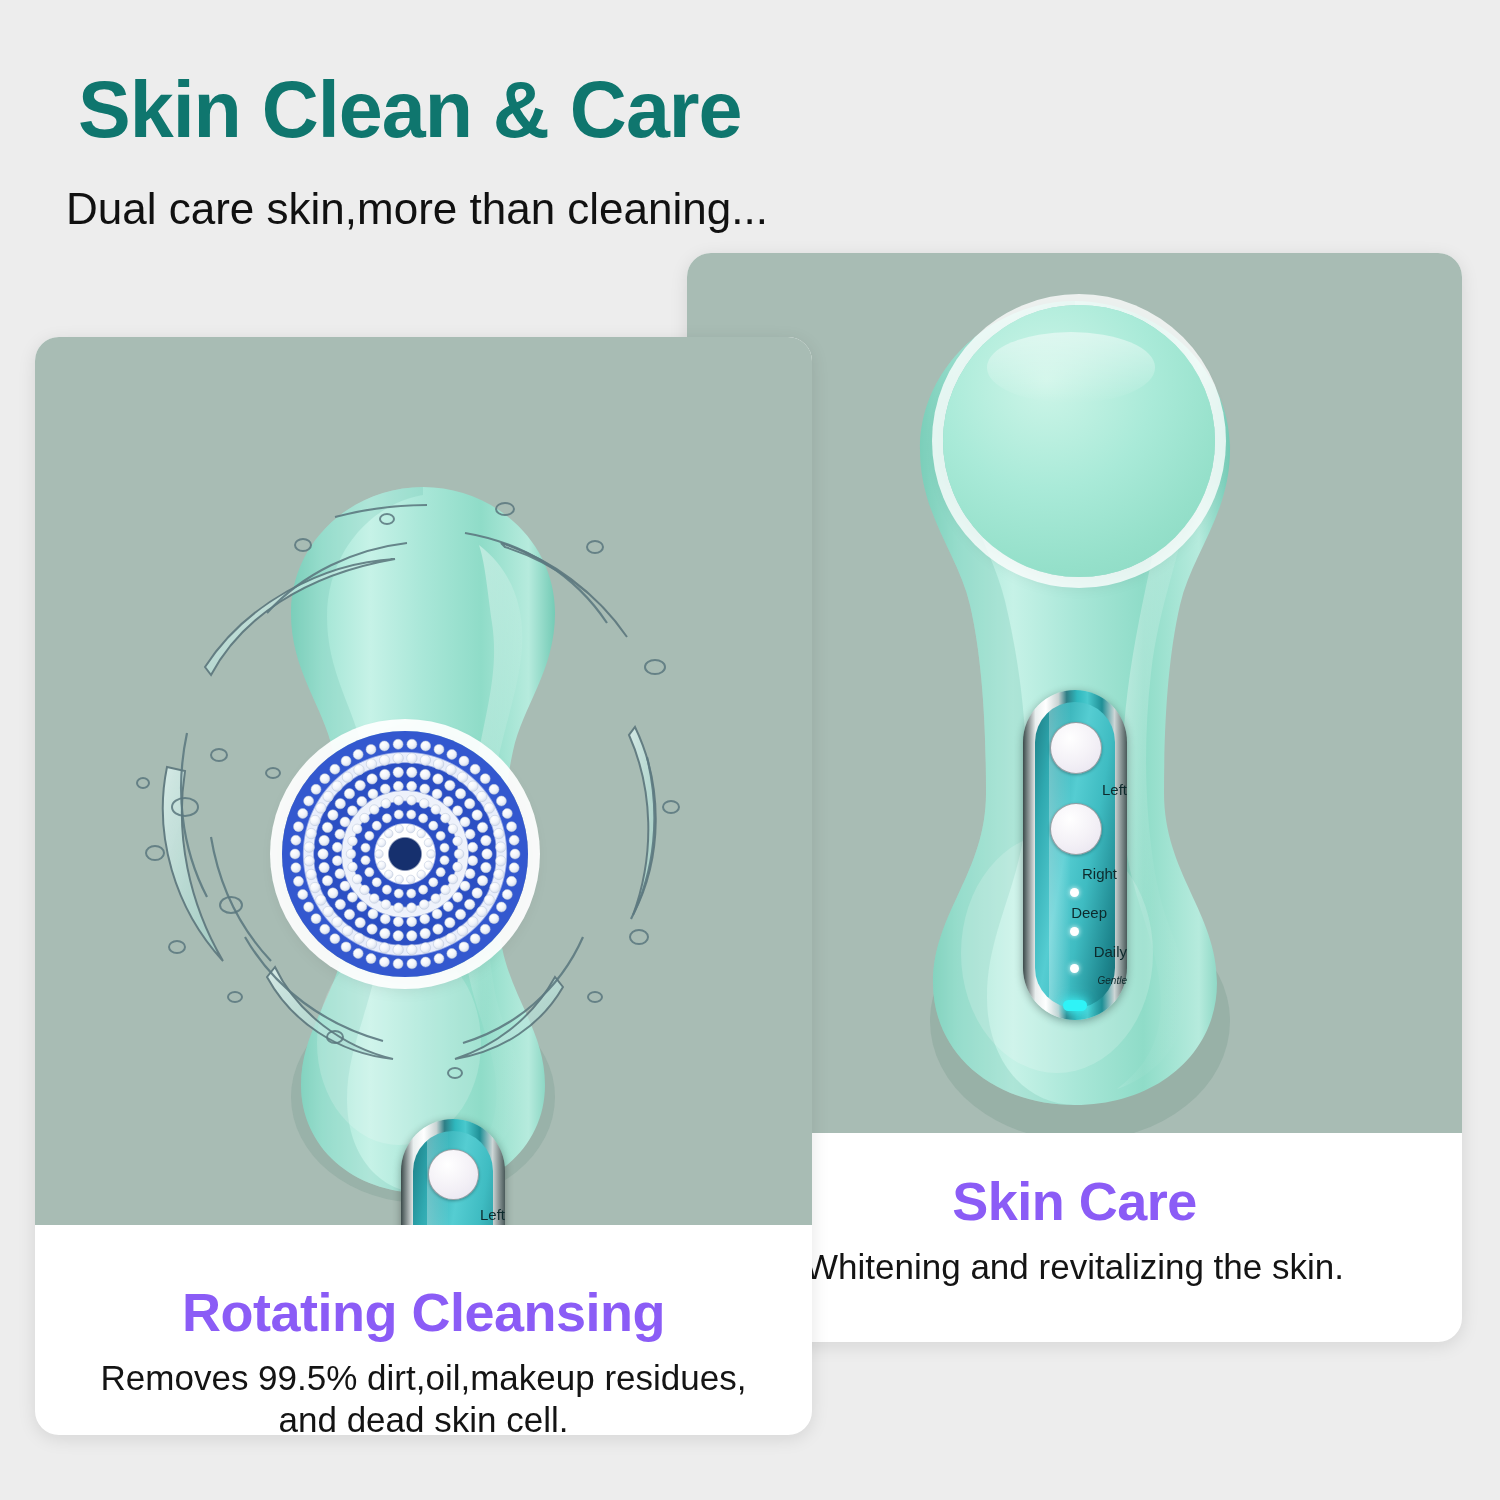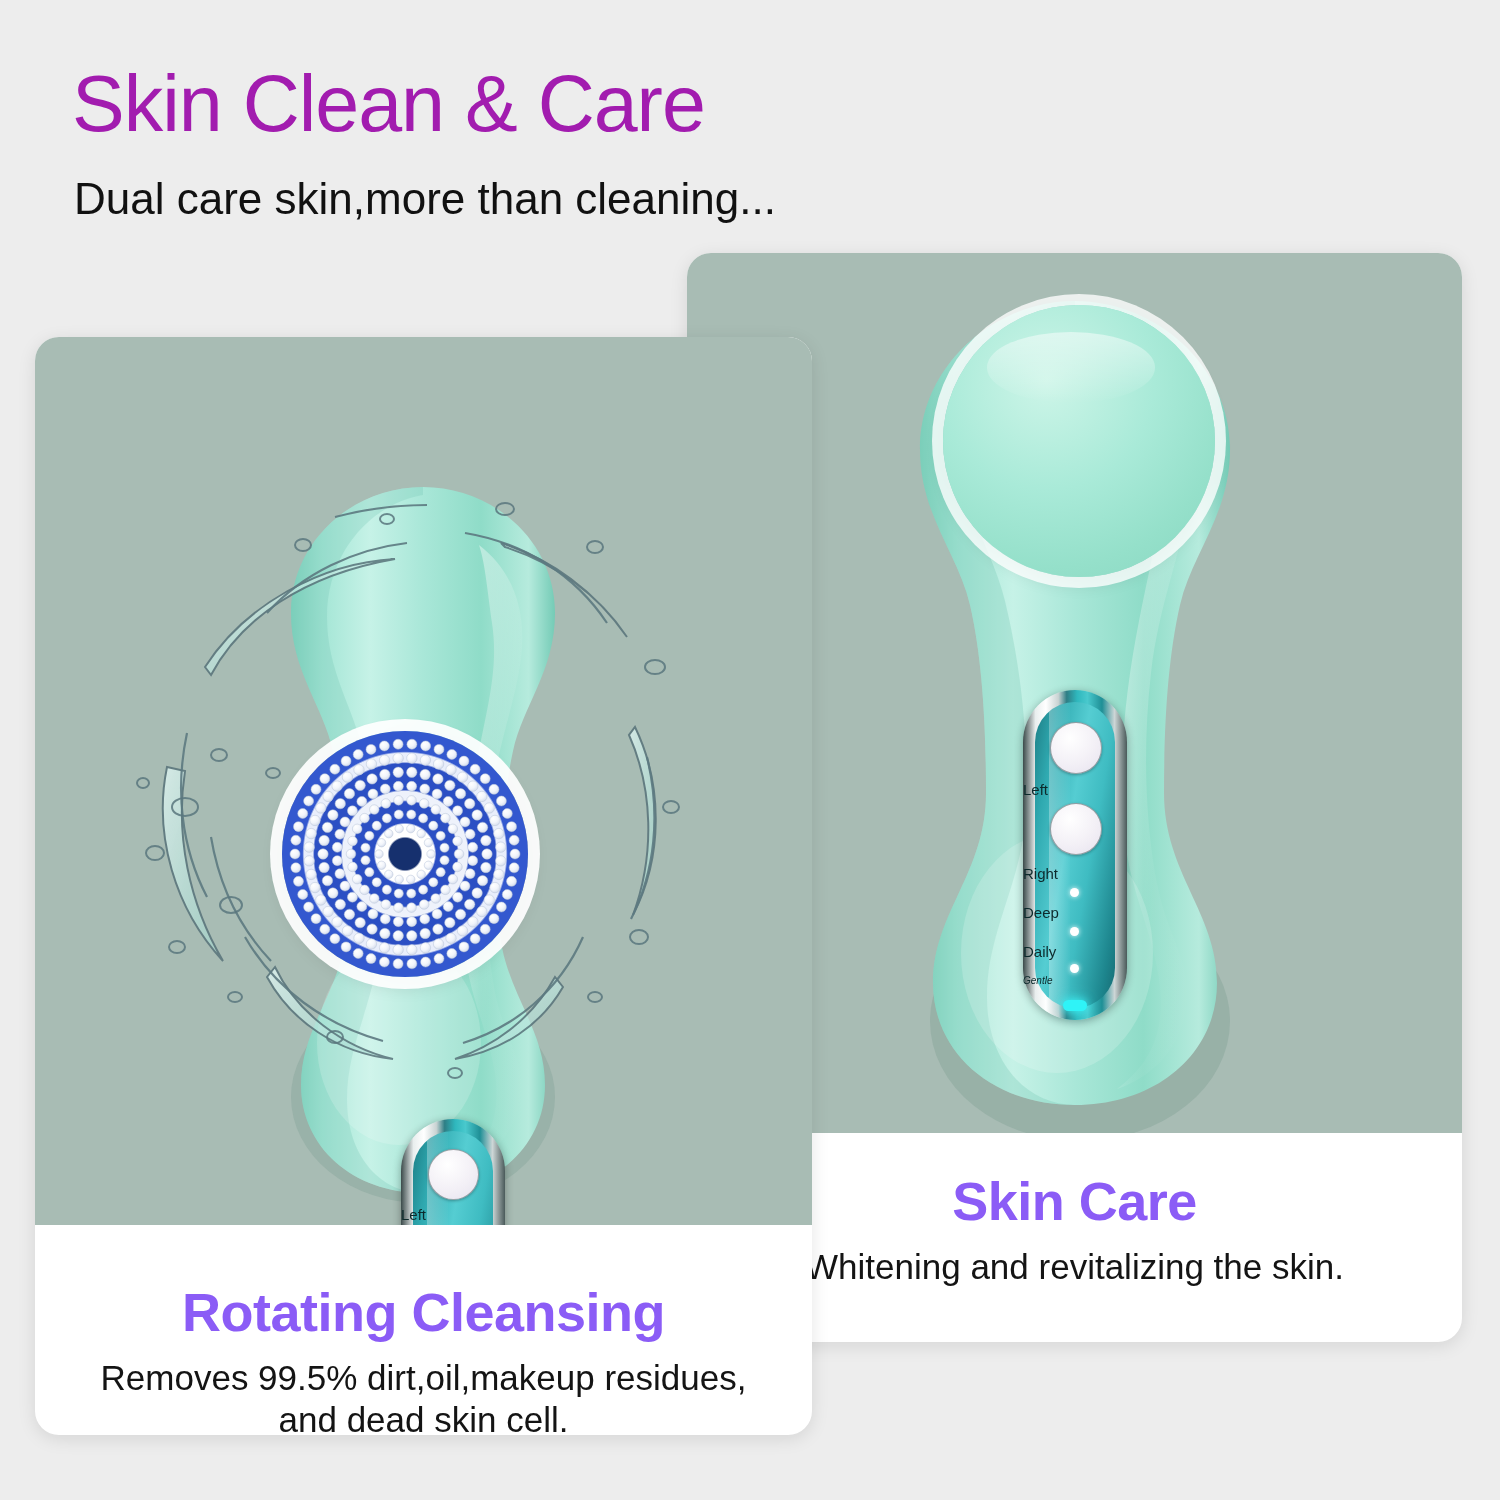--- a/index.html
+++ b/index.html
@@ -17,32 +17,32 @@
 
   
   .header {
     position: absolute;
     left: 66px;
     top: 58px;
     width: 1200px;
   }
   .header-title {
     font-size: 79px;
-    font-weight: normal;
-    color: #a21caf;
+    font-weight: bold;
+    color: #0f766e;
     letter-spacing: -1px;
     line-height: 1.0;
-    margin: 6px;
+    margin: 12px;
     white-space: nowrap;
   }
   .header-subtitle {
     font-size: 44px;
     font-weight: normal;
     color: #111111;
-    margin: 8px;
+    margin: 0;
     padding-top: 26px;
     line-height: 1.0;
     white-space: nowrap;
   }
 
   
   .card {
     position: absolute;
     background: #ffffff;
     border-radius: 24px;
@@ -137,21 +137,21 @@
     border-radius: 50%;
     background: radial-gradient(circle at 38% 30%, #ffffff 0%, #f3f0f6 55%, #e6e2ee 100%);
     border: 1px solid rgba(40,60,62,0.45);
     box-shadow: 0 1px 3px rgba(0,0,0,0.30);
     z-index: 3;
   }
   .plabel {
     position: absolute;
     color: #0d2a2c;
     font-family: "Liberation Sans", sans-serif;
-    text-align: left;
+    text-align: right;
     line-height: 1;
     z-index: 3;
     white-space: nowrap;
   }
   .pdot {
     position: absolute;
     border-radius: 50%;
     background: #ffffff;
     box-shadow: 0 0 5px rgba(255,255,255,0.95);
     z-index: 3;

